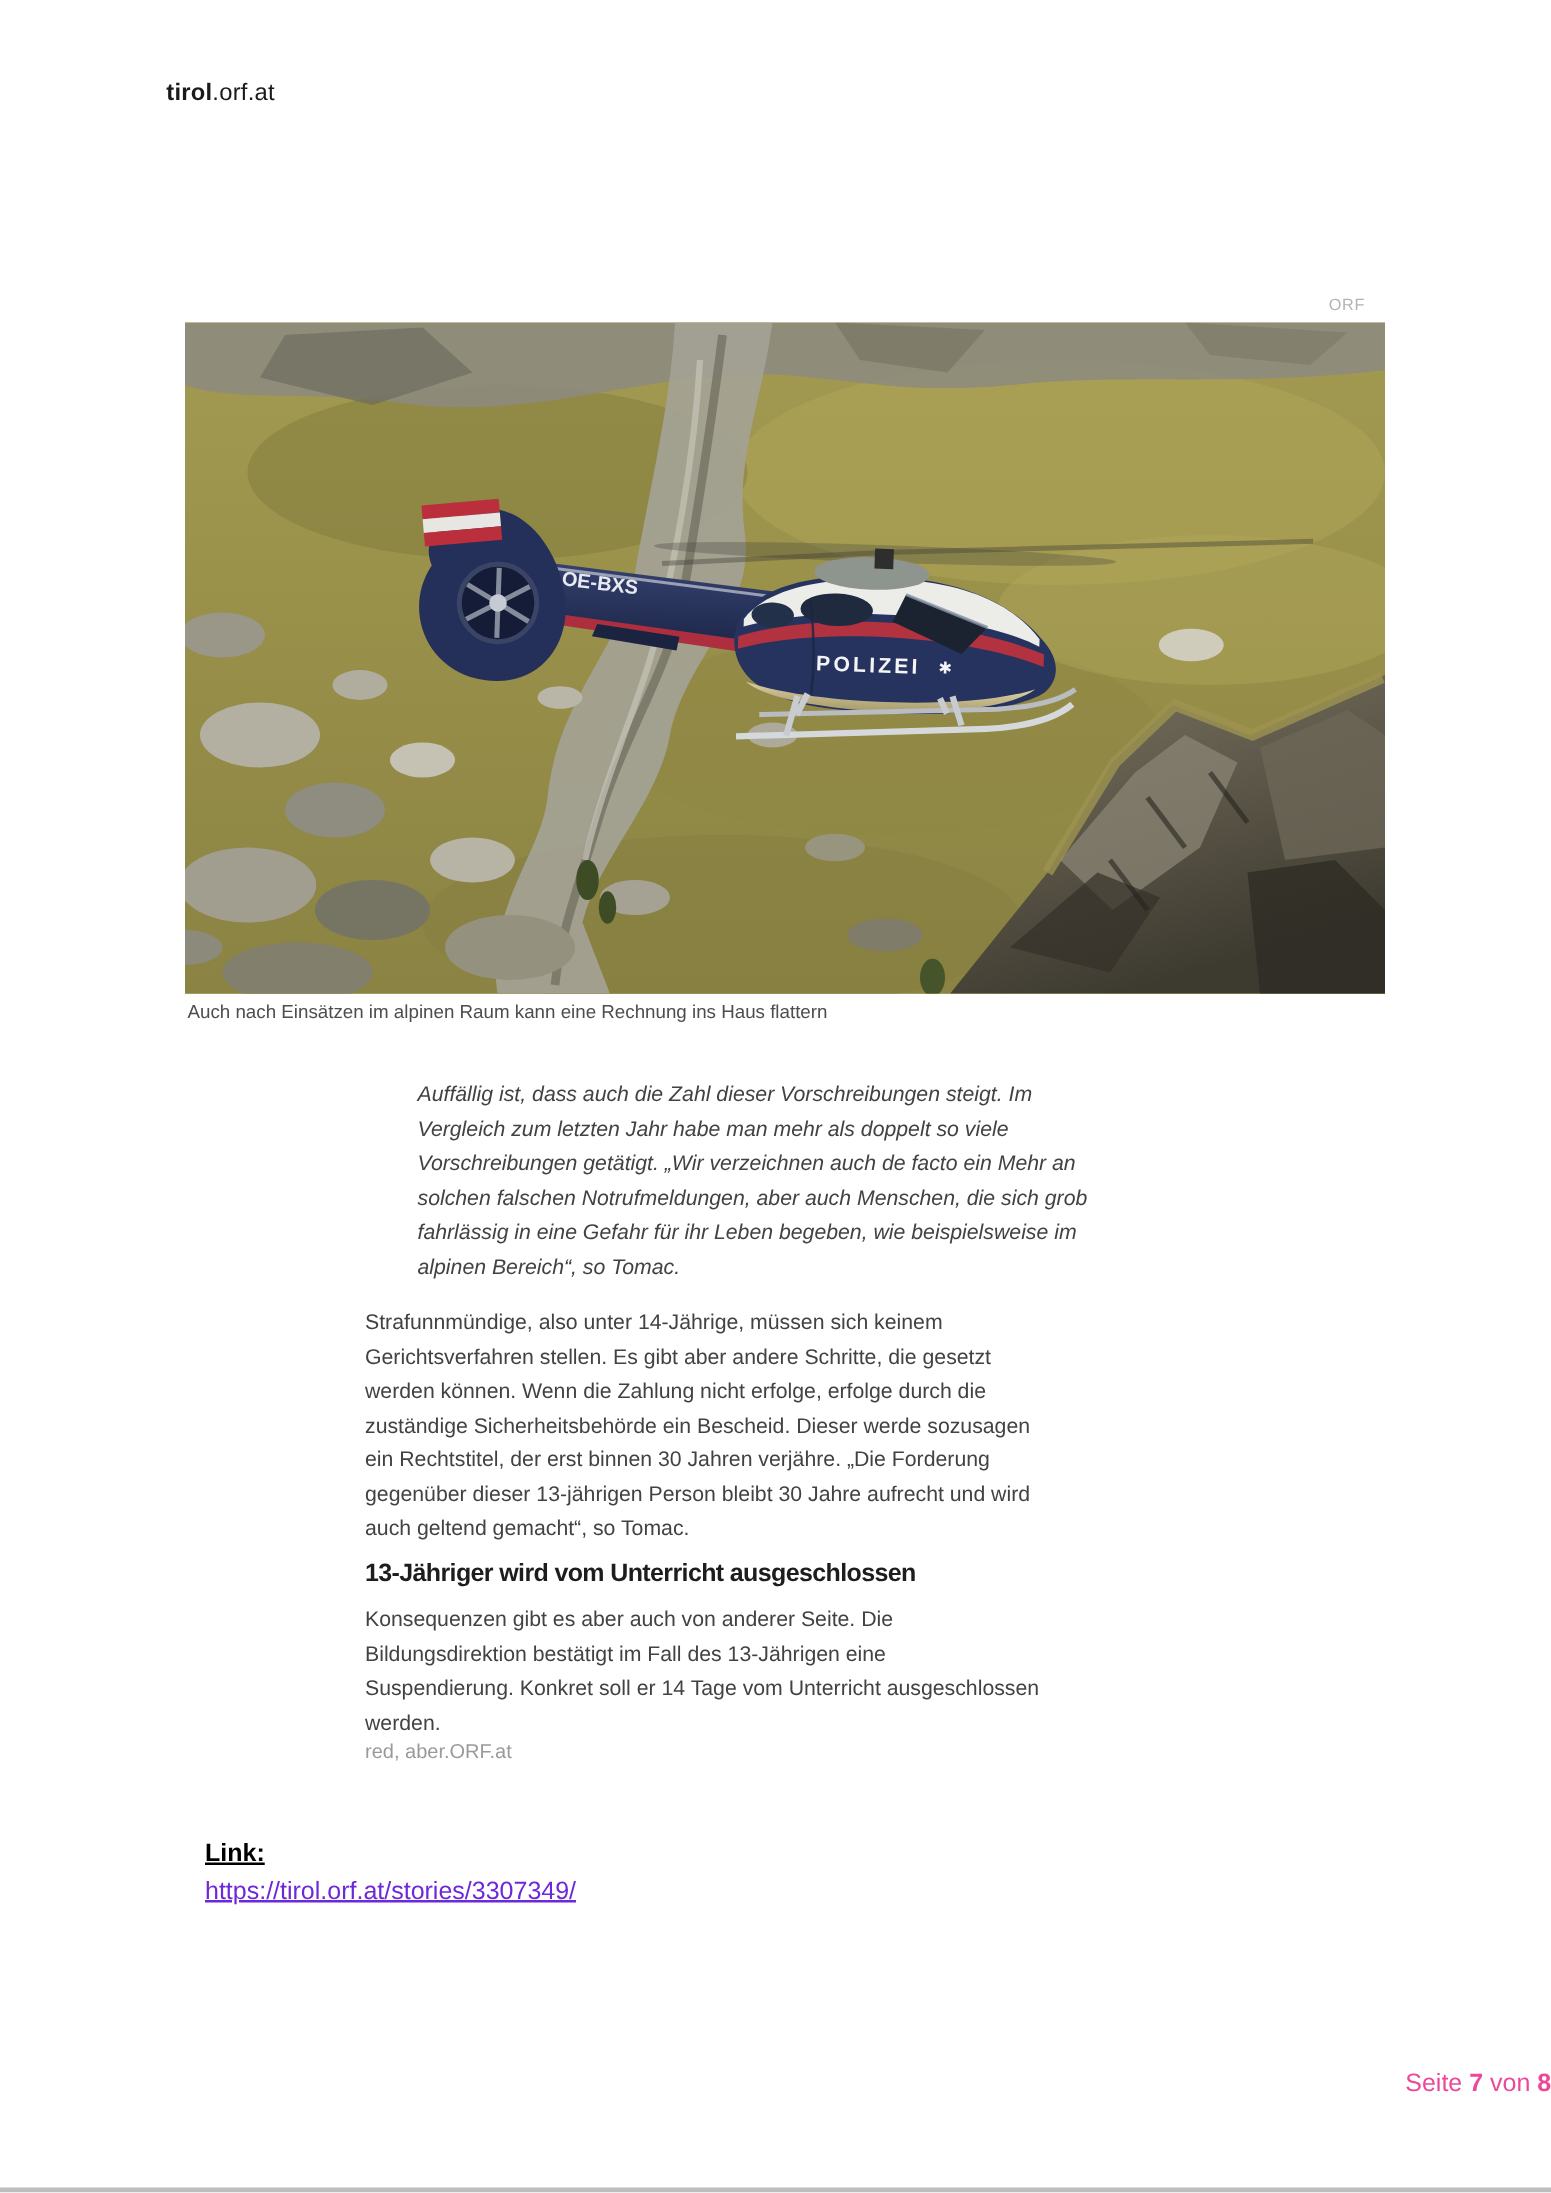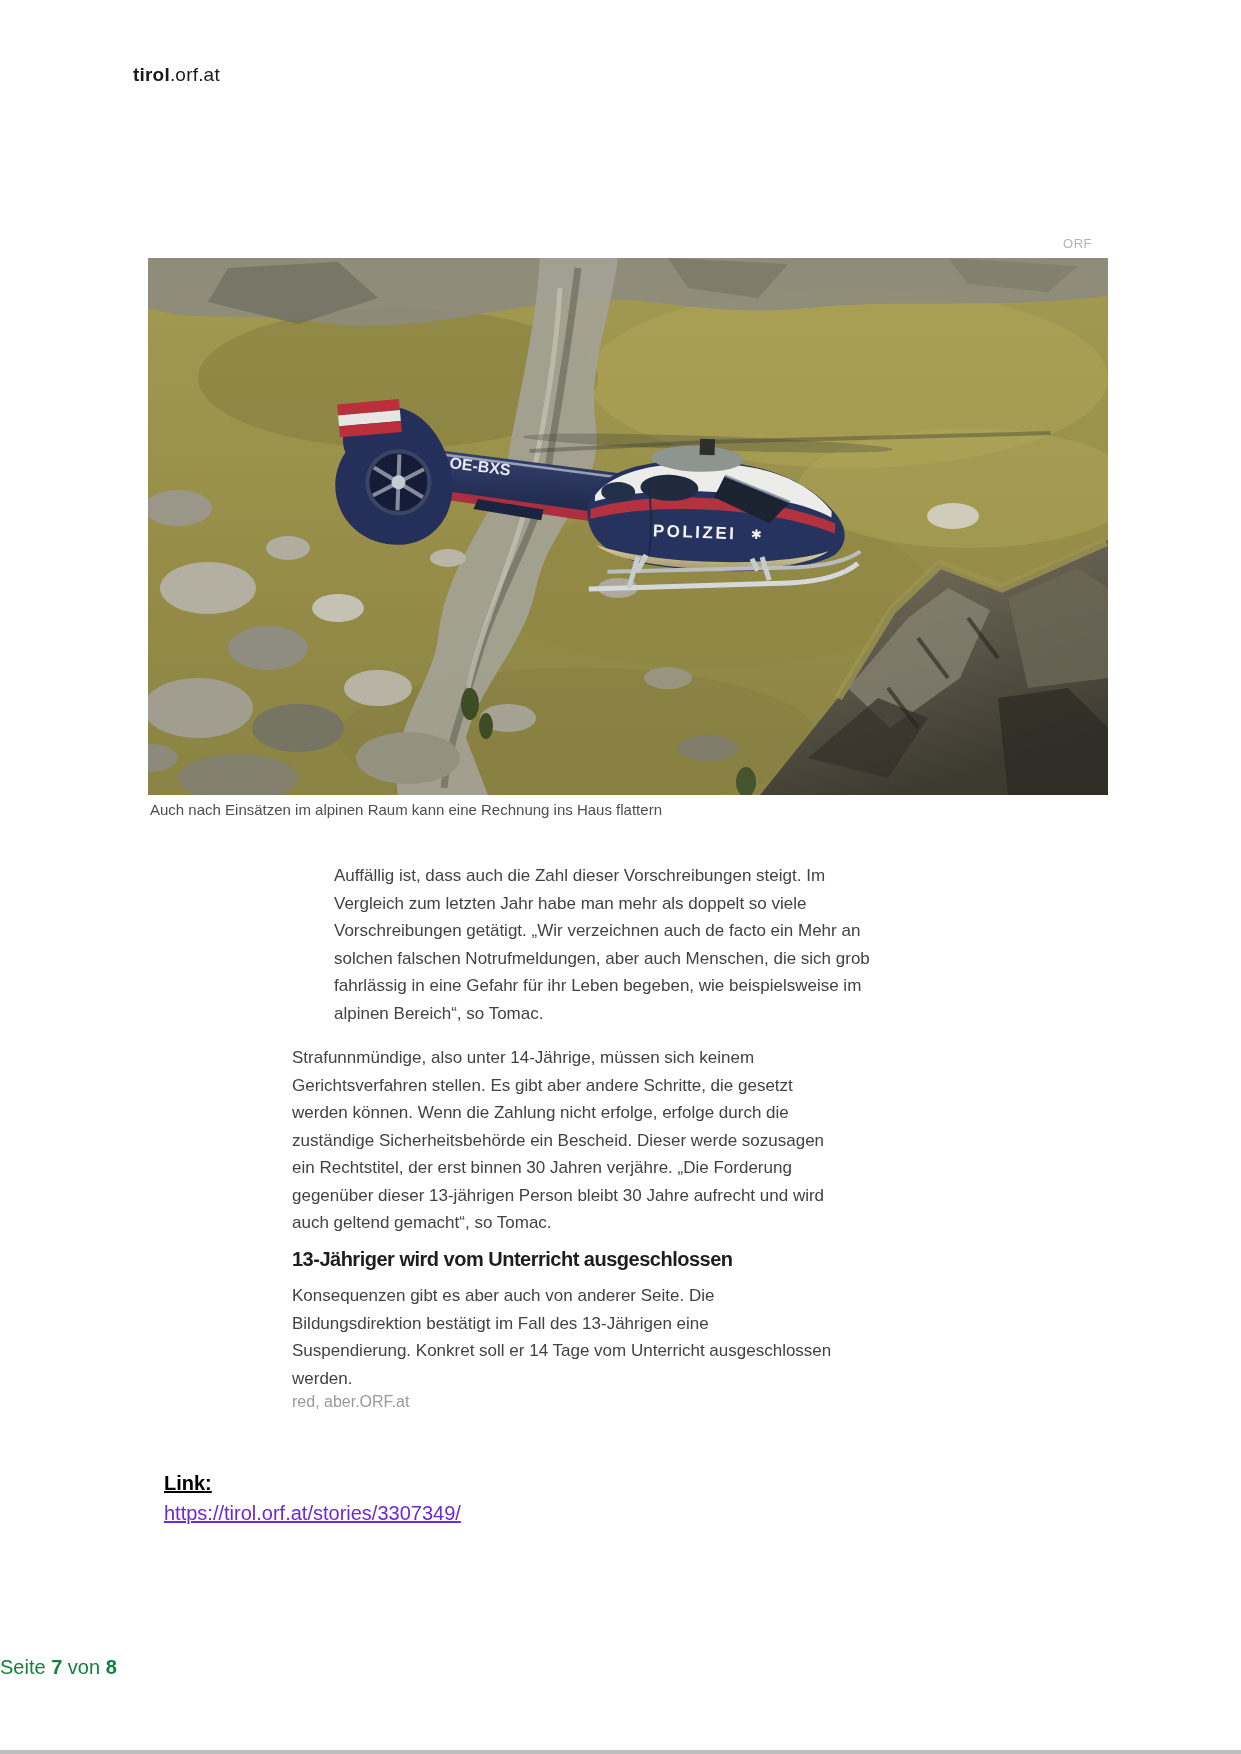--- a/index.html
+++ b/index.html
@@ -12,31 +12,31 @@
 
   .photo{position:absolute;left:148px;top:258px;width:960px;height:537px;overflow:hidden;background:#98914c;}
   .photo svg{display:block;width:100%;height:100%;}
 
   .caption{position:absolute;left:150px;top:801px;width:900px;font-size:15px;color:#4d4d4f;}
 
   .article{position:absolute;left:0;top:0;width:1241px;color:#3e3e40;}
   .a-h{font-family:"Liberation Sans",sans-serif;font-weight:bold;color:#1d1d1f;font-size:20px;letter-spacing:-0.5px;margin:0;}
   .a-p{font-size:17px;line-height:27.5px;white-space:pre-line;margin:0;color:#424245;}
   .sec1{position:absolute;left:334px;top:851px;width:640px;}
-  .sec1 .a-p{margin-top:11px;}
+  .sec1 .a-p{margin-top:11px;font-style:italic;}
   .p2{position:absolute;left:292px;top:1044px;width:680px;}
   .h2x{position:absolute;left:292px;top:1248px;text-align:center;}
   .p3{position:absolute;left:292px;top:1282px;width:680px;}
   .byline{position:absolute;left:292px;top:1393px;font-size:16px;color:#9a9a9c;}
 
   .linkblock{position:absolute;left:164px;top:1472px;text-decoration:underline;}
   .link-label{font-size:20px;font-weight:bold;color:#000;}
   .link-url{display:inline-block;margin-top:7px;font-size:20px;color:#6d28d9;text-decoration:underline;}
 
-  .footer{position:absolute;left:0;top:1656px;width:1241px;text-align:left;font-size:20px;color:#15803d;}
+  .footer{position:absolute;left:0;top:1656px;width:1241px;text-align:right;font-size:20px;color:#ec4899;}
   .footer b{font-weight:bold;}
 
   .page-edge{position:absolute;left:0;top:1750px;width:1241px;height:4px;background:#bdbdbd;}
 </style>
 </head>
 <body>
 
 <div class="logo"><b>tirol</b><span>.orf.at</span></div>
 
 <div class="credit">ORF</div>

